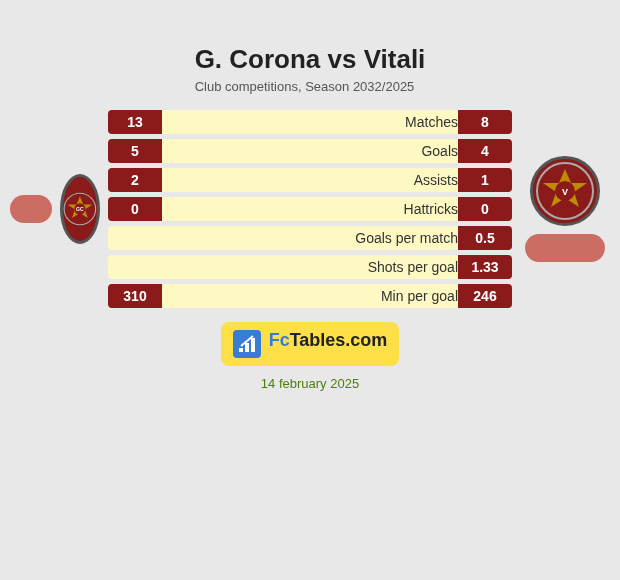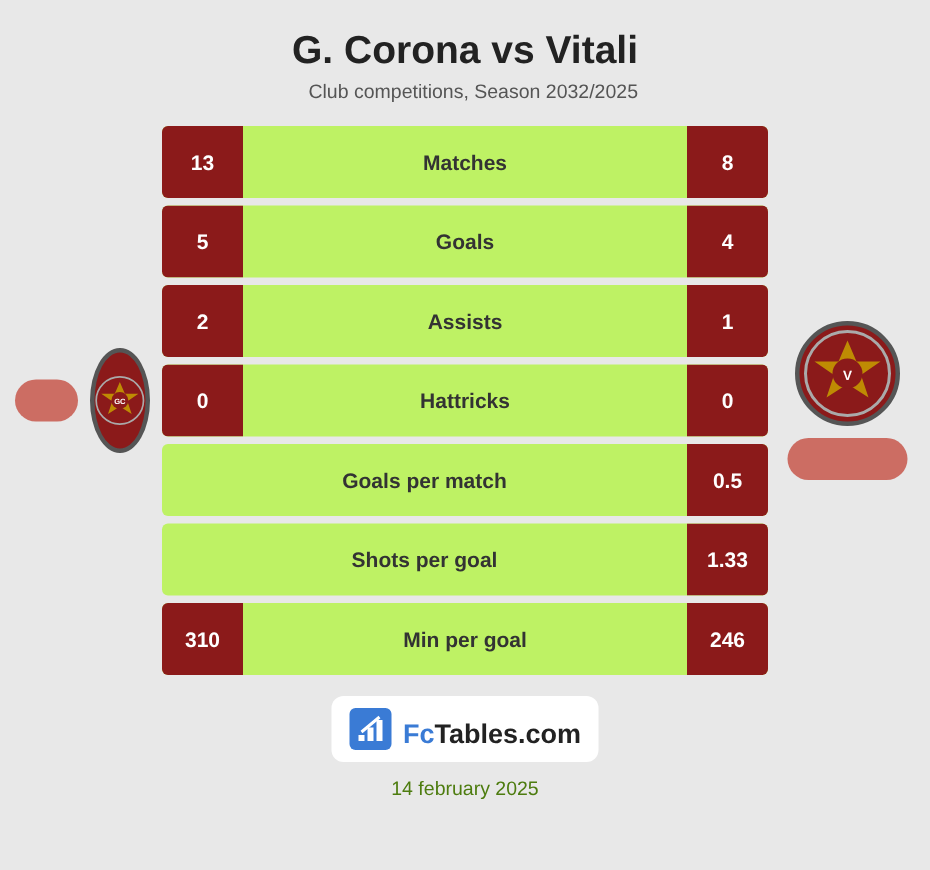--- a/index.html
+++ b/index.html
@@ -7,22 +7,23 @@
       width: 620px;
       height: 580px;
       background: #e8e8e8;
       font-family: Arial, sans-serif;
       display: flex;
       flex-direction: column;
       align-items: center;
       overflow: hidden;
     }
     .header {
-      text-align: right;
+      text-align: left;
       padding: 18px 10px 6px;
+      margin-top: 26px;
     }
     .header h1 {
       font-size: 26px;
       font-weight: bold;
       color: #222;
     }
     .header .subtitle {
       font-size: 13px;
       color: #555;
       margin-top: 4px;
@@ -68,41 +69,41 @@
     .stats-table {
       flex: 1;
       display: flex;
       flex-direction: column;
       gap: 5px;
       padding: 0 8px;
     }
     .stat-row {
       display: flex;
       align-items: center;
-      background: #bef264;
+      background: #fef9c3;
       border-radius: 4px;
-      height: 48px;
+      height: 24px;
       overflow: hidden;
     }
     .stat-left {
       background: #8B1A1A;
       color: #fff;
       font-weight: bold;
       font-size: 14px;
       width: 54px;
       height: 100%;
       display: flex;
       align-items: center;
       justify-content: center;
       flex-shrink: 0;
     }
     .stat-label {
       flex: 1;
-      text-align: center;
-      font-weight: bold;
+      text-align: right;
+      font-weight: normal;
       font-size: 14px;
       color: #333;
     }
     .stat-right {
       background: #8B1A1A;
       color: #fff;
       font-weight: bold;
       font-size: 14px;
       width: 54px;
       height: 100%;
@@ -111,22 +112,22 @@
       justify-content: center;
       flex-shrink: 0;
     }
     .logo-section {
       text-align: center;
       margin-top: 14px;
       margin-bottom: 4px;
     }
     .fctables-logo {
       display: inline-flex;
-      align-items: flex-end;
-      background: #ffffff;
+      align-items: flex-start;
+      background: #fde047;
       border-radius: 8px;
       padding: 8px 12px;
       gap: 8px;
     }
     .fctables-icon {
       width: 28px;
       height: 28px;
       background: #3a7bd5;
       border-radius: 4px;
       display: flex;

